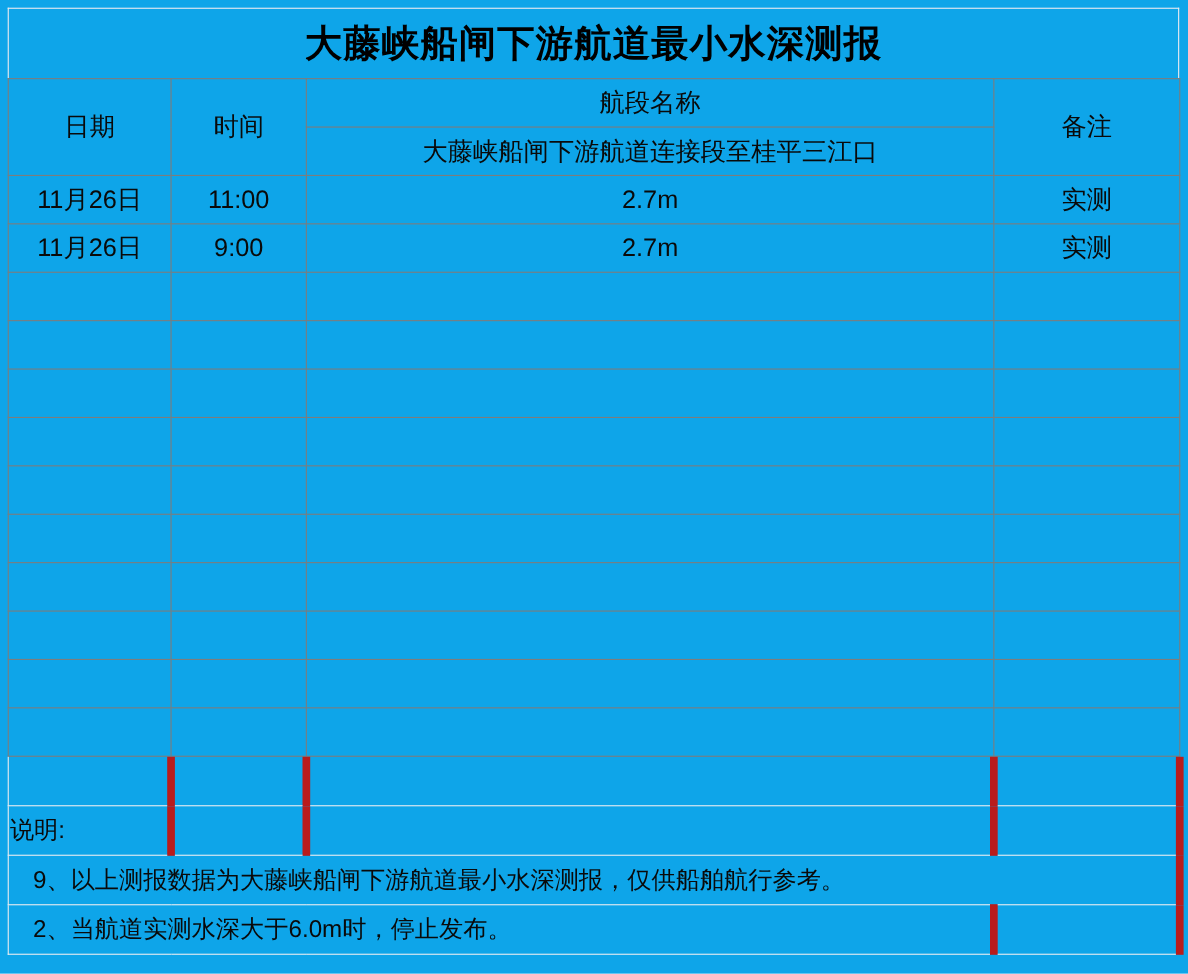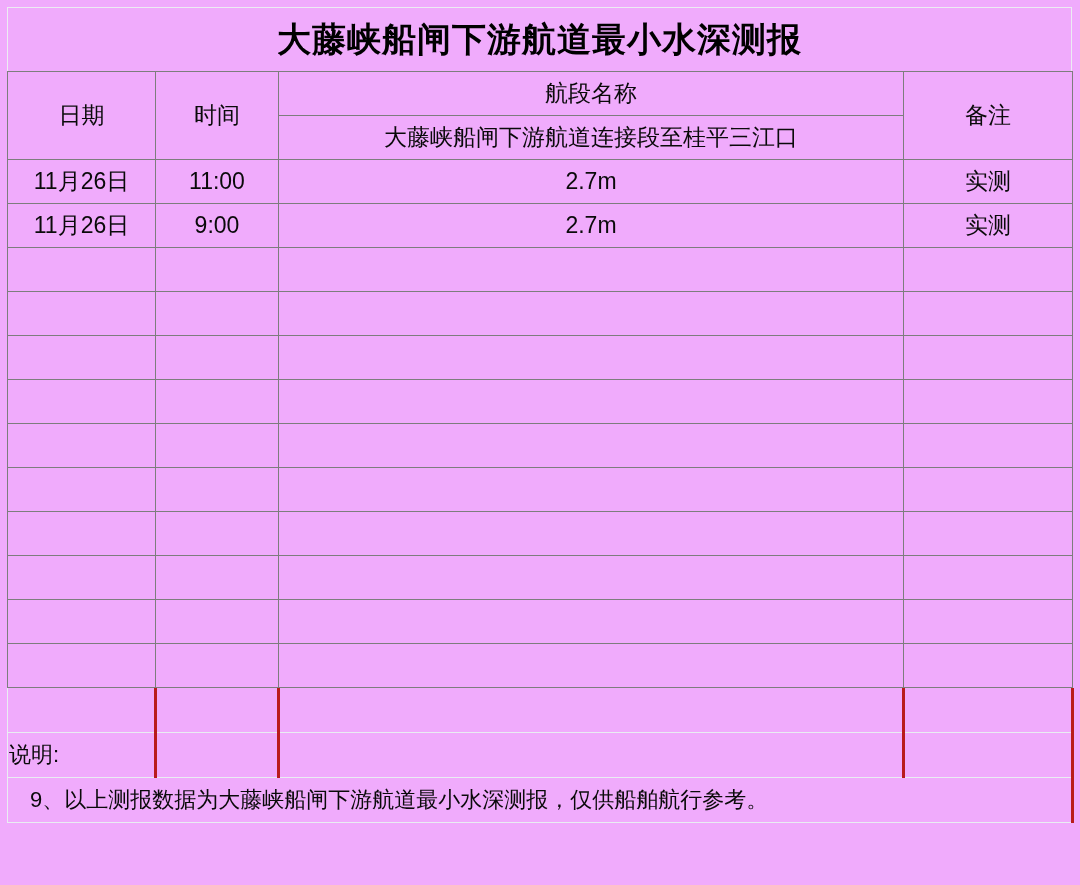--- a/index.html
+++ b/index.html
@@ -6,21 +6,21 @@
   html, body { background: #ffffff; }
   body {
     width: 1080px; height: 885px;
     font-family: "Liberation Sans", "DejaVu Sans", sans-serif;
     color: #000000;
     overflow: hidden;
   }
   .sheet {
     width: 1080px; height: 885px;
     padding: 7px 8px 0 7px;
-    background: #f0abfc;
+    background: #0ea5e9;
   }
   
   .title-bar {
     height: 64px;
     border: 1px solid #ececf2;
     border-bottom: none;
     display: flex; align-items: center; justify-content: center;
   }
   .title-bar h1 {
     font-size: 34px; font-weight: bold; color: #000;
@@ -45,21 +45,21 @@
 
   
   .foot td {
     border: none;
     height: 44px;
     font-size: 22px; color: #0a0a0a;
     vertical-align: middle;
     white-space: nowrap; overflow: hidden;
   }
   .foot td { border-bottom: 1px solid #e9edf2; }
-  .foot td.v  { border-right: 3px solid #b91c1c; }
+  .foot td.v  { border-right: 7px solid #b91c1c; }
   .foot td.vl { border-left: 1px solid #e9edf2; }
   .foot tr.spill-row td   { height: 44px; }
   .foot tr.label-row td   { height: 45px; }
   .foot tr.note-row td    { height: 45px; padding-left: 22px; text-align: left; }
   .foot tr.label-row td.label-cell { padding-left: 1px; text-align: left; }
 </style>
 </head>
 <body>
 
 <div class="sheet">
@@ -179,16 +179,20 @@
       </tr>
       <tr class="label-row">
         <td class="v vl label-cell">说明:</td>
         <td class="v"></td>
         <td class="v"></td>
         <td class="v"></td>
       </tr>
       <tr class="note-row">
         <td class="v vl" colspan="4">9、以上测报数据为大藤峡船闸下游航道最小水深测报，仅供船舶航行参考。</td>
       </tr>
+      <tr class="note-row">
+        <td class="v vl" colspan="3">2、当航道实测水深大于6.0m时，停止发布。</td>
+        <td class="v"></td>
+      </tr>
     </tbody>
   </table>
 
 </div>
 
 </body></html>

